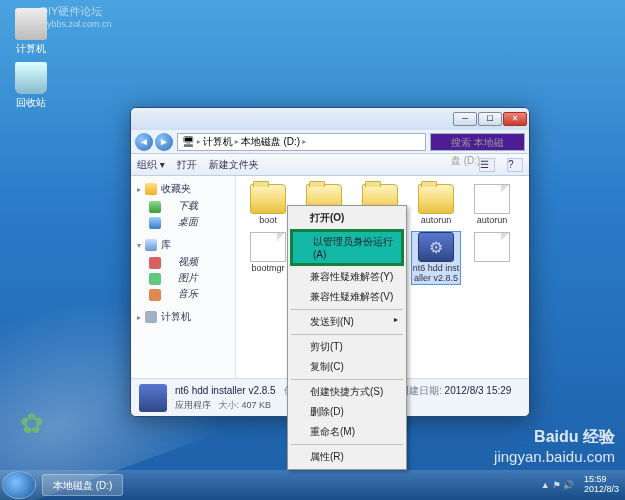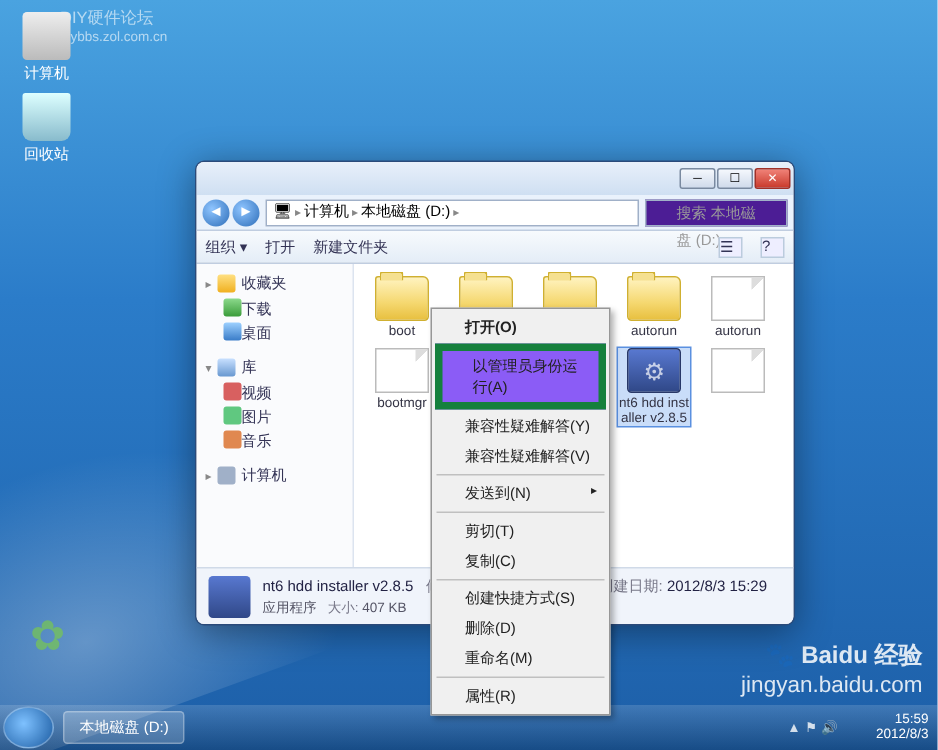--- a/index.html
+++ b/index.html
@@ -19,21 +19,21 @@
 .desktop-icon .ic { width: 32px; height: 32px; margin: 0 auto 2px; background: linear-gradient(#eee,#bbb); border-radius: 3px; }
 .desktop-icon .ic.bin { background: linear-gradient(#dff,#8bc); border-radius: 2px 2px 6px 6px; }
 .di1 { top: 8px; left: 6px; }
 .di2 { top: 62px; left: 6px; }
 
 .taskbar { position: absolute; bottom: 0; left: 0; right: 0; height: 30px; background: linear-gradient(to bottom, rgba(255,255,255,0.15), rgba(0,0,0,0.2)); display: flex; align-items: center; }
 .start-orb { width: 34px; height: 28px; margin-left: 2px; border-radius: 50%; background: radial-gradient(circle at 40% 40%, #7ec1ff, #1a5aa0); border: 1px solid rgba(255,255,255,0.3); }
 .task-item { height: 22px; line-height: 22px; margin-left: 6px; padding: 0 10px; background: rgba(255,255,255,0.2); border: 1px solid rgba(255,255,255,0.3); border-radius: 3px; color: white; font-size: 10px; }
 .tray { margin-left: auto; margin-right: 6px; color: white; font-size: 9px; display: flex; align-items: center; gap: 6px; }
 .tray .icons { letter-spacing: 3px; opacity: 0.8; }
-.tray .clock { text-align: right; line-height: 1.1; margin-left: 16px; }
+.tray .clock { text-align: left; line-height: 1.1; }
 
 .window { position: absolute; left: 130px; top: 107px; width: 400px; height: 310px; background: #f0f0f0; border: 1px solid #2a4a7a; border-radius: 6px; box-shadow: 0 4px 24px rgba(0,0,0,0.4); overflow: hidden; }
 .titlebar { height: 22px; background: linear-gradient(to bottom,#e8f0fa,#cfdff2); display:flex; justify-content:flex-end; align-items:center; padding-right:2px; }
 .winbtn { width: 24px; height: 14px; margin-left: 1px; border: 1px solid #7a8aa0; border-radius: 2px; background: linear-gradient(#f5f8fd,#d0dbeb); font-size:8px; text-align:center; line-height:12px; }
 .winbtn.close { background: linear-gradient(#f08278,#c93a2c); color:white; border-color:#a03028; }
 
 .addrbar { height: 24px; background: #eaf2fc; border-bottom: 1px solid #c0cde0; display: flex; align-items: center; font-size: 10px; gap:4px; padding:0 4px; }
 .navbtns { display:flex; gap:2px; }
 .navbtn { width:18px; height:18px; border-radius:50%; background: radial-gradient(circle at 35% 35%,#8fc5ff,#2d6db8); color:white; text-align:center; line-height:18px; font-size:10px; }
 .breadcrumb { flex:1; height:18px; line-height:18px; background:white; border:1px solid #a0b0c8; padding:0 4px; display:flex; align-items:center; gap:2px; }
@@ -42,21 +42,21 @@
 
 .toolbar { height: 22px; background: linear-gradient(#f7fafd,#e4edf7); border-bottom:1px solid #c0cde0; display:flex; align-items:center; font-size:10px; color:#335; padding:0 6px; gap:12px; }
 .toolbar .spacer { flex:1; }
 .toolbar .viewbtn { width:16px; height:14px; border:1px solid #bcd; background:#eef; }
 
 .body { display:flex; height: calc(100% - 22px - 24px - 22px - 38px); }
 .sidebar { width: 105px; background:#fafbfd; border-right:1px solid #dce4f0; font-size:10px; padding:4px 0; overflow:hidden; }
 .sb-group { margin-bottom:6px; }
 .sb-head { padding:2px 6px; color:#335; display:flex; align-items:center; gap:4px; }
 .sb-head .exp { font-size:8px; color:#888; }
-.sb-item { padding:1px 6px 1px 18px; display:flex; align-items:flex-start; gap:0; color:#335; }
+.sb-item { padding:1px 6px 1px 18px; display:flex; align-items:flex-end; gap:17px; color:#335;font-style:italic; }
 .sb-icon { width:12px; height:12px; border-radius:2px; display:inline-block; }
 .sb-icon.fav { background:linear-gradient(#ffe082,#f0b020); }
 .sb-icon.dl { background:linear-gradient(#8cd98c,#3a9c3a); }
 .sb-icon.desk { background:linear-gradient(#9cd0ff,#3a7cc8); }
 .sb-icon.recent { background:linear-gradient(#e8b878,#c88830); }
 .sb-icon.lib { background:linear-gradient(#c8e0ff,#6898d0); }
 .sb-icon.vid { background:#d86060; }
 .sb-icon.pic { background:#60c880; }
 .sb-icon.doc { background:#f0c850; }
 .sb-icon.mus { background:#e08850; }
@@ -76,21 +76,21 @@
 .fileitem .lbl { line-height:1.1; word-break:break-all; }
 
 .statusbar { position:absolute; bottom:0; left:0; right:0; height:38px; background:#f0f4fb; border-top:1px solid #d0dae8; display:flex; align-items:center; padding:4px 8px; font-size:9px; color:#556; gap:8px; }
 .statusbar .sic { width:28px; height:28px; background:linear-gradient(#5878d0,#304888); border-radius:3px; }
 .statusbar .sinfo { display:grid; grid-template-columns:auto auto; column-gap:16px; row-gap:1px; }
 .statusbar .sname { grid-column:1/3; color:#224; font-size:10px; }
 .statusbar .slabel { color:#778; }
 
 .ctxmenu { position:absolute; left:287px; top:205px; width:120px; background:#f0f0f0; border:1px solid #979797; box-shadow:2px 2px 4px rgba(0,0,0,0.3); font-size:10px; padding:2px; z-index:10; }
 .ctxitem { padding:3px 8px 3px 20px; color:#222; position:relative; }
-.ctxitem.hl { border:5px solid #15803d; background:#8b5cf6; margin:1px 0; }
+.ctxitem.hl { border:3px solid #15803d; background:#14b8a6; margin:1px 0; }
 .ctxitem.bold { font-weight:bold; }
 .ctxsep { height:1px; background:#c0c0c0; margin:2px 1px; }
 .ctxitem .arrow { position:absolute; right:6px; font-size:8px; }
 </style>
 </head>
 <body>
 
 <div class="wallpaper-swoosh"></div>
 <div class="clover">✿</div>
 

